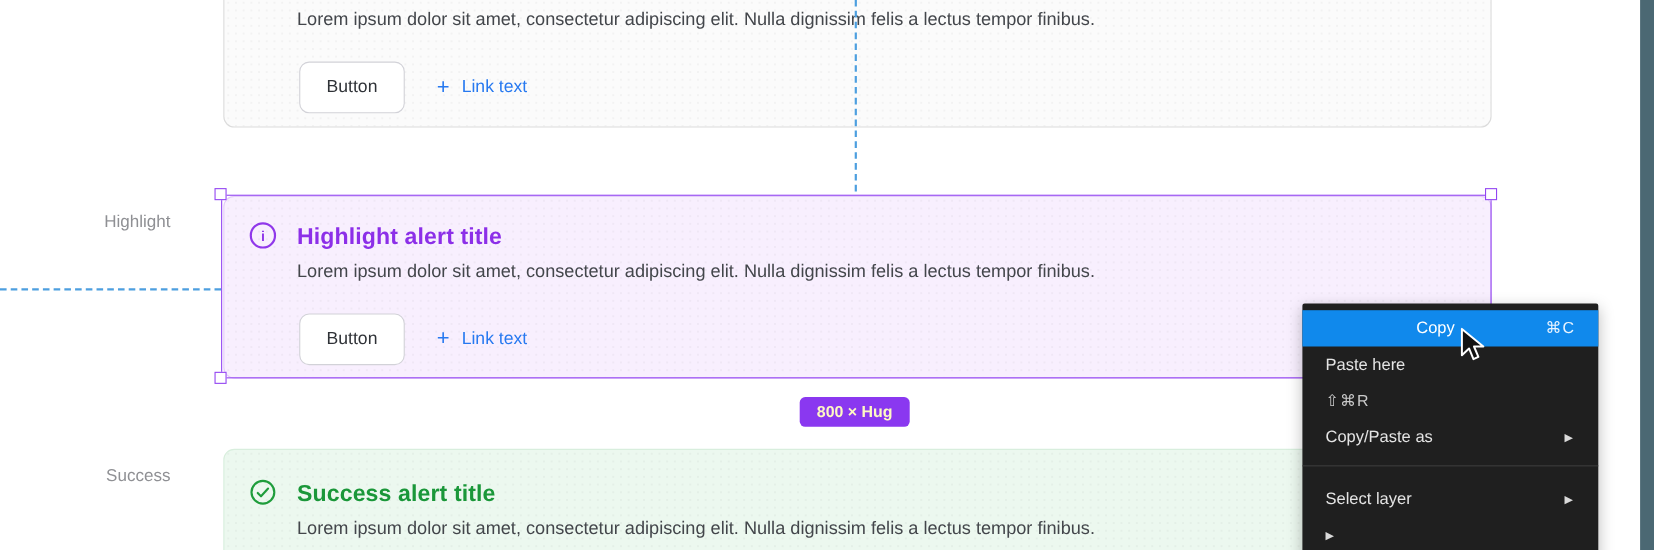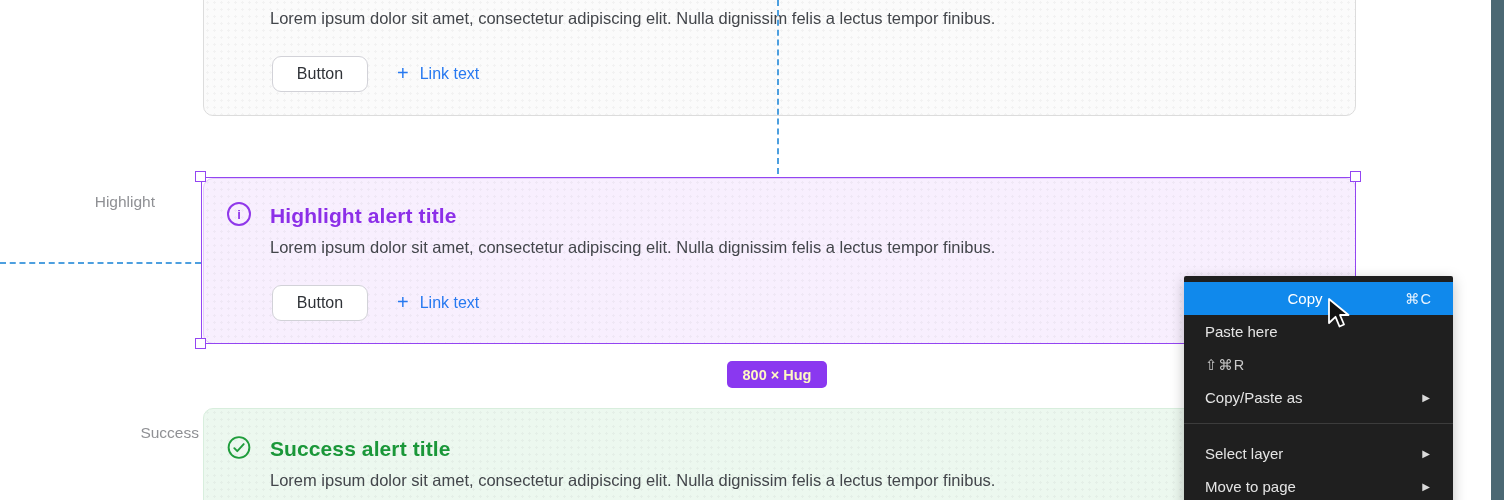--- a/index.html
+++ b/index.html
@@ -26,32 +26,32 @@
   .card--highlight .card-title { color:#8c2fe8; }
   .card--success   .card-title { color:#1a9739; }
   .card--success   .leading-icon { top:26px; }
   .card--success   .card-title   { top:28px; }
   .card--success   .card-body    { top:62px; }
 
   .card-body { position:absolute; left:66px; top:59px; font-size:16.5px; color:#43464b; white-space:nowrap; }
 
   .card-actions { position:absolute; left:68px; top:106px; display:flex; align-items:center; gap:29px; }
   .btn {
-    width:96px; height:36px; border-radius:9px; border:1px solid #d2d2d8; background:#ffffff;
+    width:96px; height:47px; border-radius:9px; border:1px solid #d2d2d8; background:#ffffff;
     display:inline-flex; align-items:center; justify-content:center;
     font-size:16px; font-weight:500; color:#2f3237; cursor:default;
   }
   .link { display:flex; align-items:center; gap:11px; color:#2779f0; font-size:16px; font-weight:500; }
   .link .plus { font-size:20px; font-weight:400; line-height:1; margin-top:-2px; }
 
   
   .side-label { position:absolute; left:0; width:155px; text-align:right;
     font-size:15.5px; color:#8f9094; z-index:6; }
   .side-label--highlight { top:193px; }
-  .side-label--success   { top:424px;margin-left:44px; }
+  .side-label--success   { top:424px; }
 
   
   .guide-v { position:absolute; left:777px; top:0; height:174px; width:0;
     border-left:2px dashed #4d9fdf; z-index:15; }
   .guide-h { position:absolute; left:0; top:262px; width:201px; height:0;
     border-top:2px dashed #4d9fdf; z-index:15; }
 
   
   .selection { position:absolute; left:201px; top:177px; width:1155px; height:167px;
     border:1.5px solid #9345f2; z-index:20; pointer-events:none; }
@@ -151,21 +151,20 @@
   <div class="menu-item">
     <span class="label">Copy/Paste as</span>
     <span class="submenu-arrow">▶</span>
   </div>
   <div class="menu-divider"></div>
   <div class="menu-item">
     <span class="label">Select layer</span>
     <span class="submenu-arrow">▶</span>
   </div>
   <div class="menu-item">
-    <span class="label">Move to page</span>
     <span class="submenu-arrow">▶</span>
   </div>
 </div>
 
 <div class="right-strip"></div>
 
 <svg class="cursor" width="26" height="36" viewBox="0 0 26 36">
   <path d="M2 2 L2 26 L8.5 19.8 L12.5 29.5 L17 27.5 L13 18 L21.5 18 Z" fill="#121212" stroke="#ffffff" stroke-width="1.8" stroke-linejoin="round"></path>
 </svg>
 

